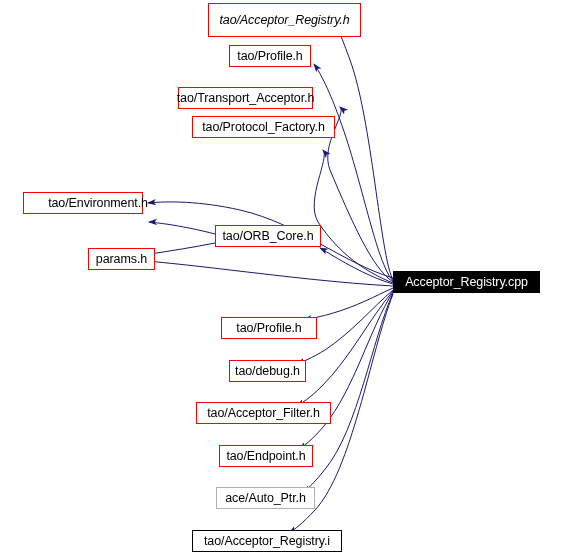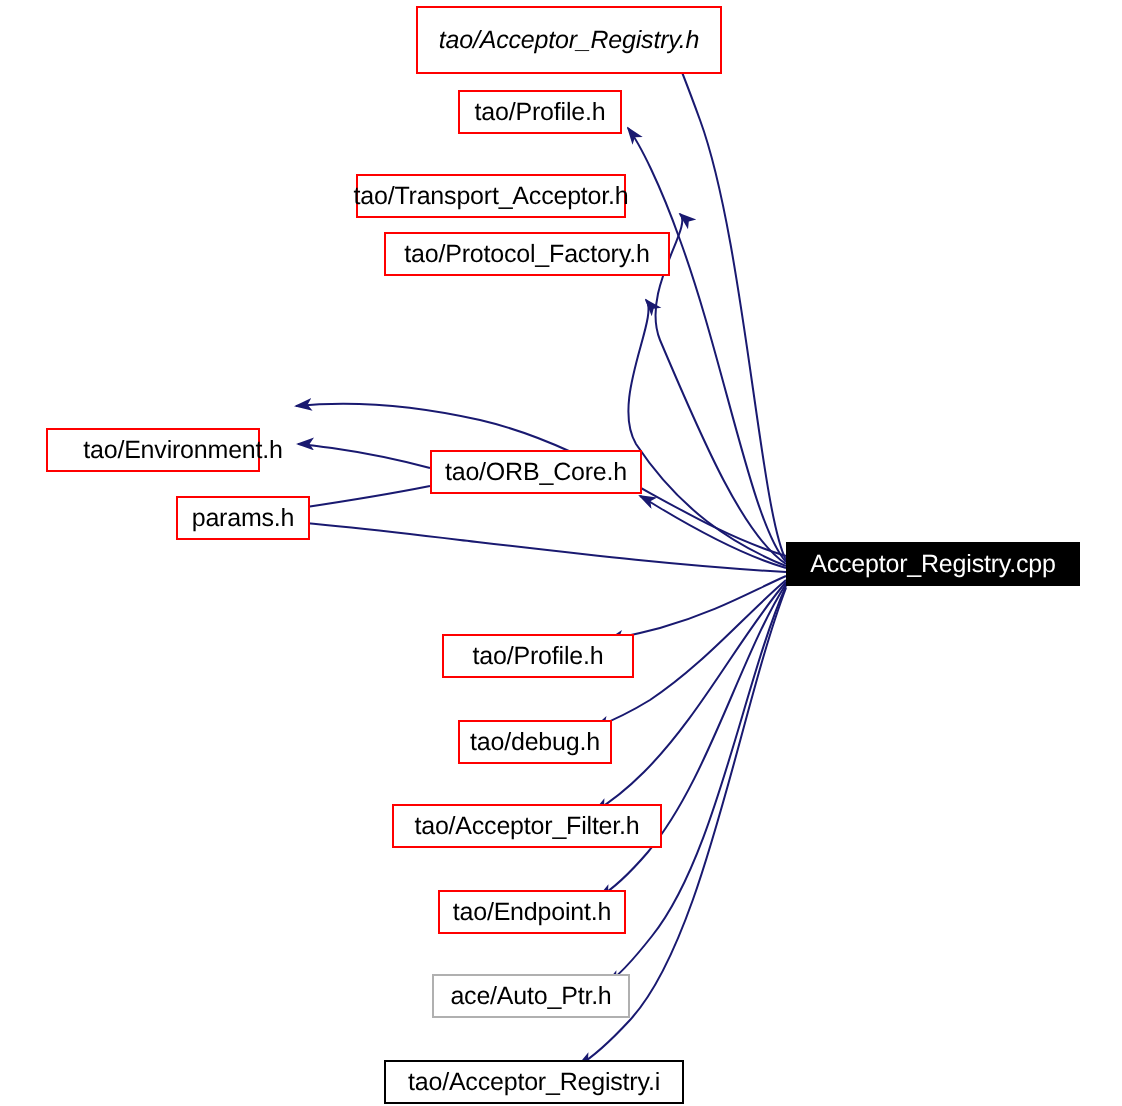--- a/index.html
+++ b/index.html
@@ -88,21 +88,21 @@
       </div>
       <div class="node" style="left: 229px; top: 45px; width: 82px; height: 22px;">
         <span class="node-label">tao/Profile.h</span>
       </div>
       <div class="node" style="left: 178px; top: 87px; width: 135px; height: 22px; text-align: center;">
         <span class="node-label">tao/Transport_Acceptor.h</span>
       </div>
       <div class="node" style="left: 192px; top: 116px; width: 143px; height: 22px;">
         <span class="node-label">tao/Protocol_Factory.h</span>
       </div>
-      <div class="node" style="left: 23px; top: 214px; width: 107px; height: 22px; padding-left: 30px;">
+      <div class="node" style="left: 23px; top: 192px; width: 120px; height: 22px; padding-left: 30px;">
         <span class="node-label">tao/Environment.h</span>
       </div>
       <div class="node" style="left: 215px; top: 225px; width: 106px; height: 22px;">
         <span class="node-label">tao/ORB_Core.h</span>
       </div>
       <div class="node" style="left: 48px; top: 248px; width: 67px; height: 22px; margin-left: 40px;">
         <span class="node-label">params.h</span>
       </div>
       <div class="node focus" style="left: 393px; top: 271px; width: 147px; height: 22px;">
         <span class="node-label">Acceptor_Registry.cpp</span>

